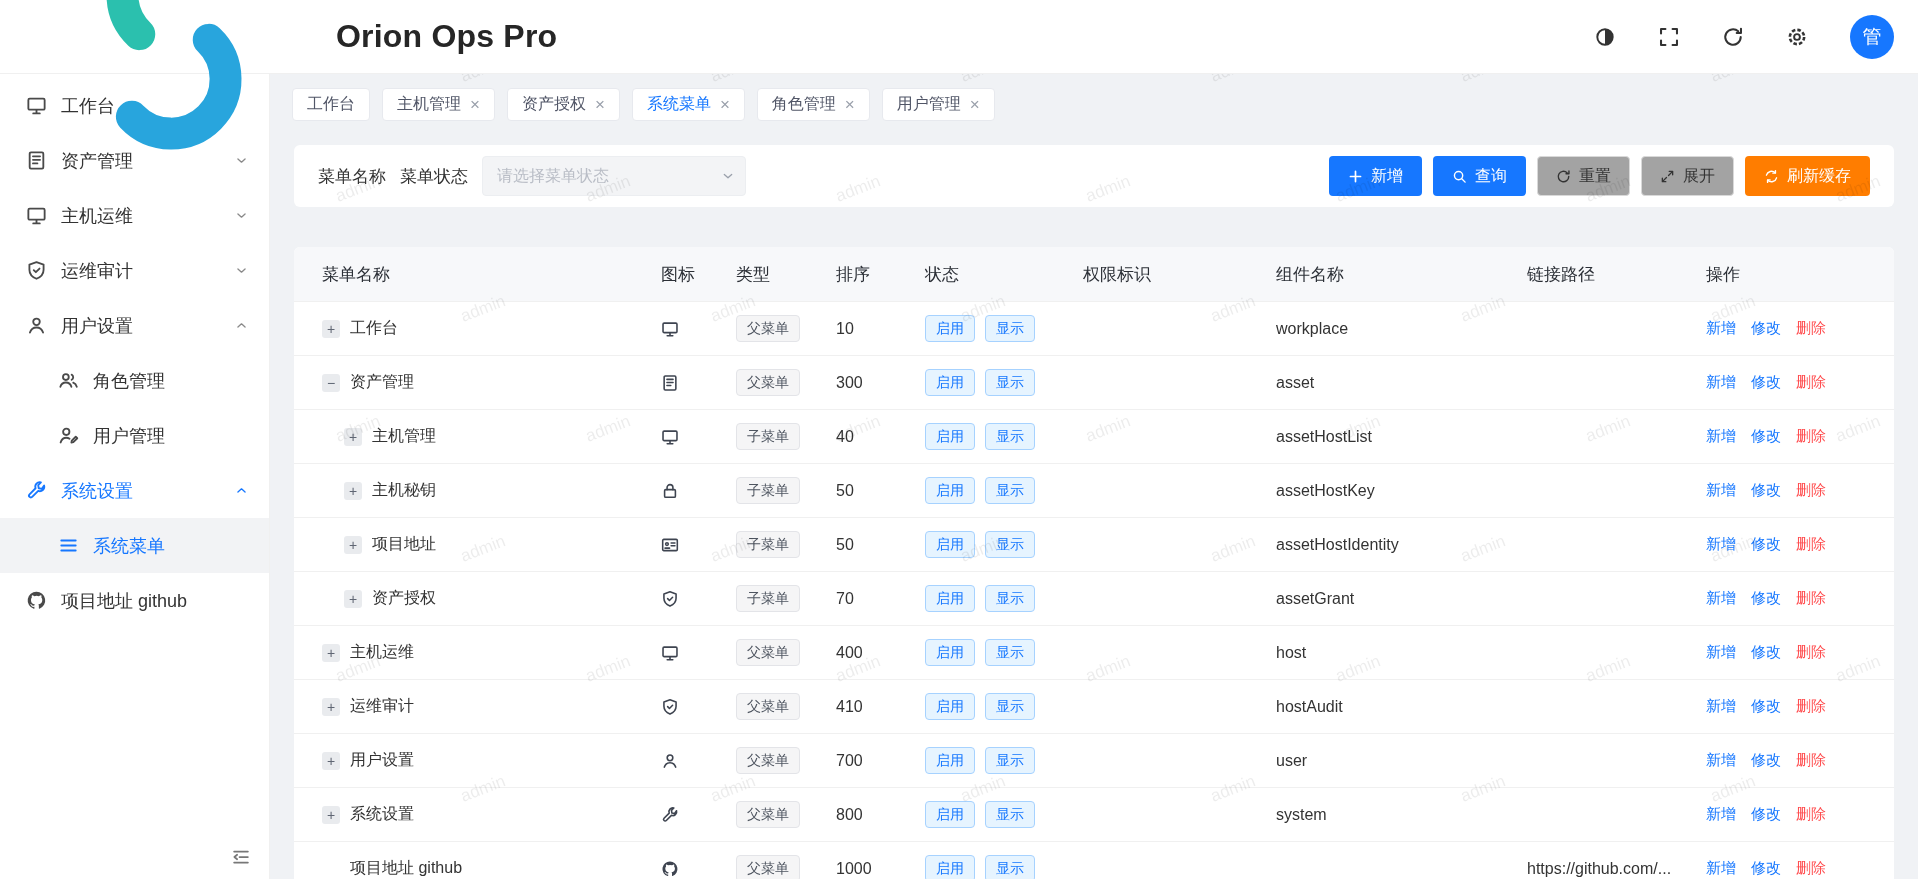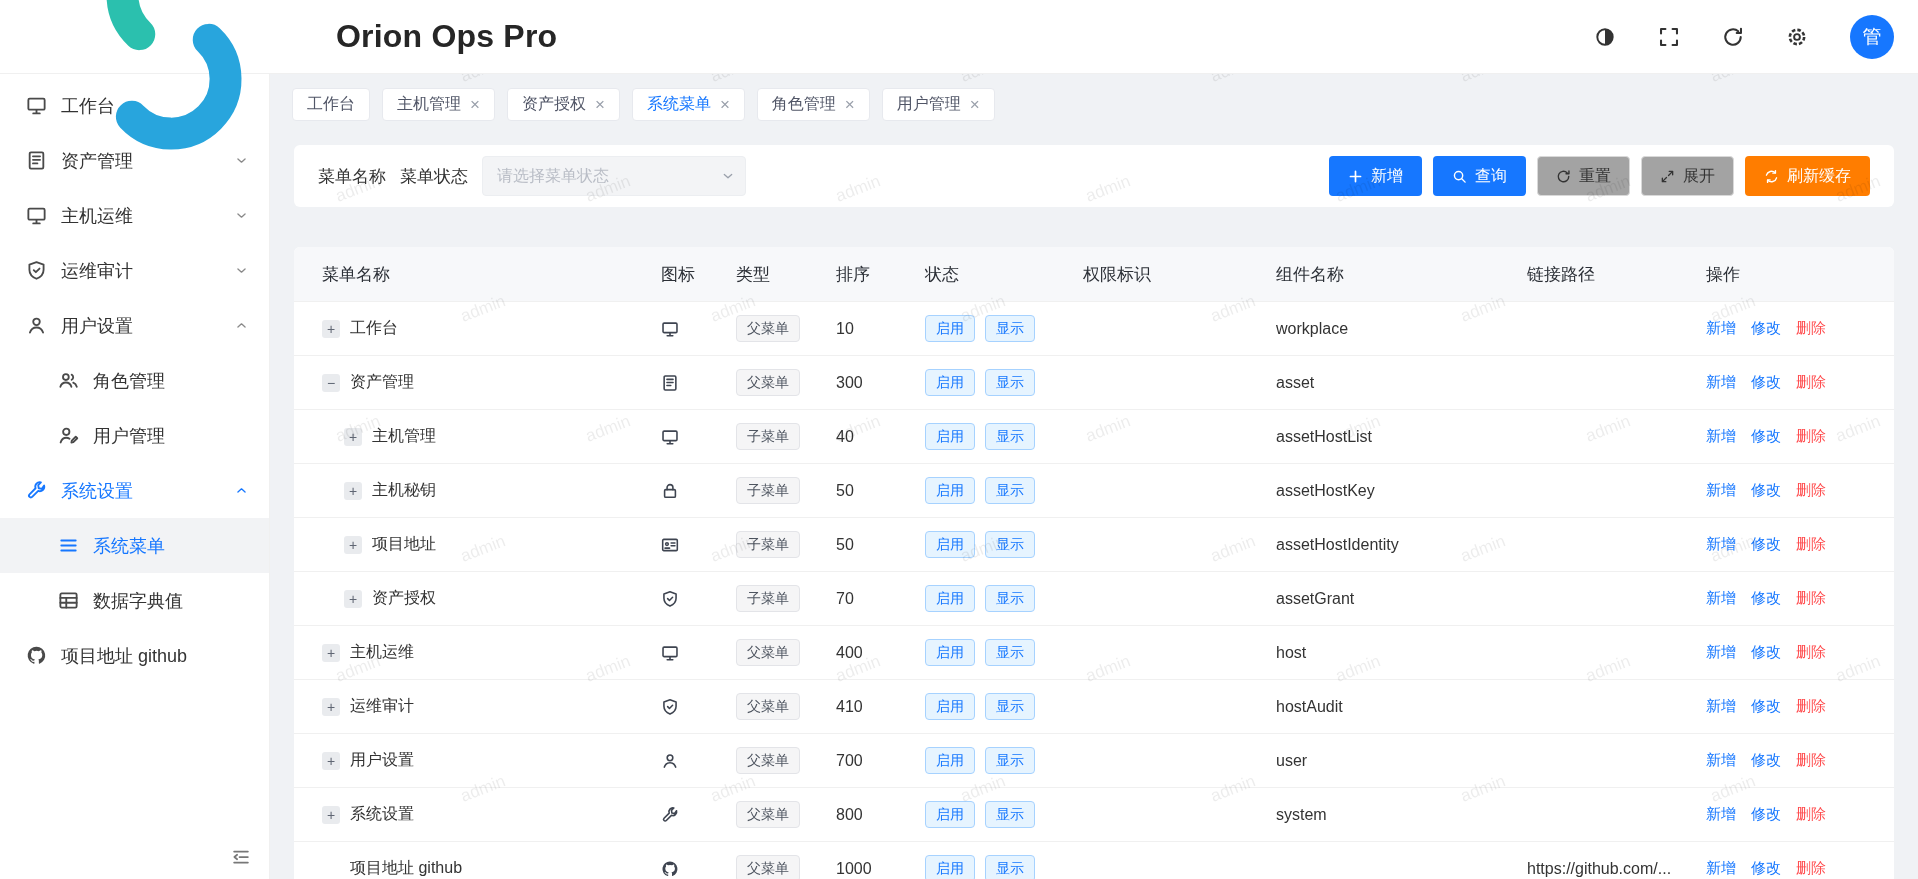--- a/index.html
+++ b/index.html
@@ -254,29 +254,20 @@
               </svg>
             </span>
           </div>
           <div class="side-item sub selected">
             <span class="icon side-ic">
               <svg viewBox="0 0 16 16">
                 <path d="M2.5 4.2h11M2.5 8h11M2.5 11.8h11" fill="none" stroke="currentColor" stroke-width="1.4" stroke-linecap="round" stroke-linejoin="round"></path>
               </svg>
             </span>
             <span class="side-label">系统菜单</span>
-          </div>
-          <div class="side-item sub">
-            <span class="icon side-ic">
-              <svg viewBox="0 0 16 16">
-                <rect x="1.8" y="2.6" width="12.4" height="10.8" rx="1" fill="none" stroke="currentColor" stroke-width="1.4" stroke-linecap="round" stroke-linejoin="round"></rect>
-                <path d="M1.8 6h12.4M6.3 6v7.4M1.8 9.7h12.4" fill="none" stroke="currentColor" stroke-width="1.4" stroke-linecap="round" stroke-linejoin="round"></path>
-              </svg>
-            </span>
-            <span class="side-label">数据字典值</span>
           </div>
           <div class="side-item">
             <span class="icon side-ic">
               <svg viewBox="0 0 16 16">
                 <path d="M8 1.4a6.6 6.6 0 0 0-2.1 12.9c.3.1.5-.1.5-.3v-1.2c-1.9.4-2.3-.8-2.3-.8-.3-.8-.7-1-.7-1-.6-.4 0-.4 0-.4.7 0 1 .7 1 .7.6 1 1.6.7 2 .6 0-.5.2-.8.4-1-1.5-.2-3-.8-3-3.3 0-.7.2-1.3.7-1.8-.1-.2-.3-.9.1-1.8 0 0 .6-.2 1.8.7a6.3 6.3 0 0 1 3.4 0c1.2-.9 1.8-.7 1.8-.7.4.9.1 1.6.1 1.8.4.5.7 1.1.7 1.8 0 2.5-1.6 3.1-3.1 3.3.3.2.5.6.5 1.2v1.8c0 .2.2.4.5.3A6.6 6.6 0 0 0 8 1.4z" fill="currentColor" stroke="none"></path>
               </svg>
             </span>
             <span class="side-label">项目地址 github</span>
           </div>
         </nav>

